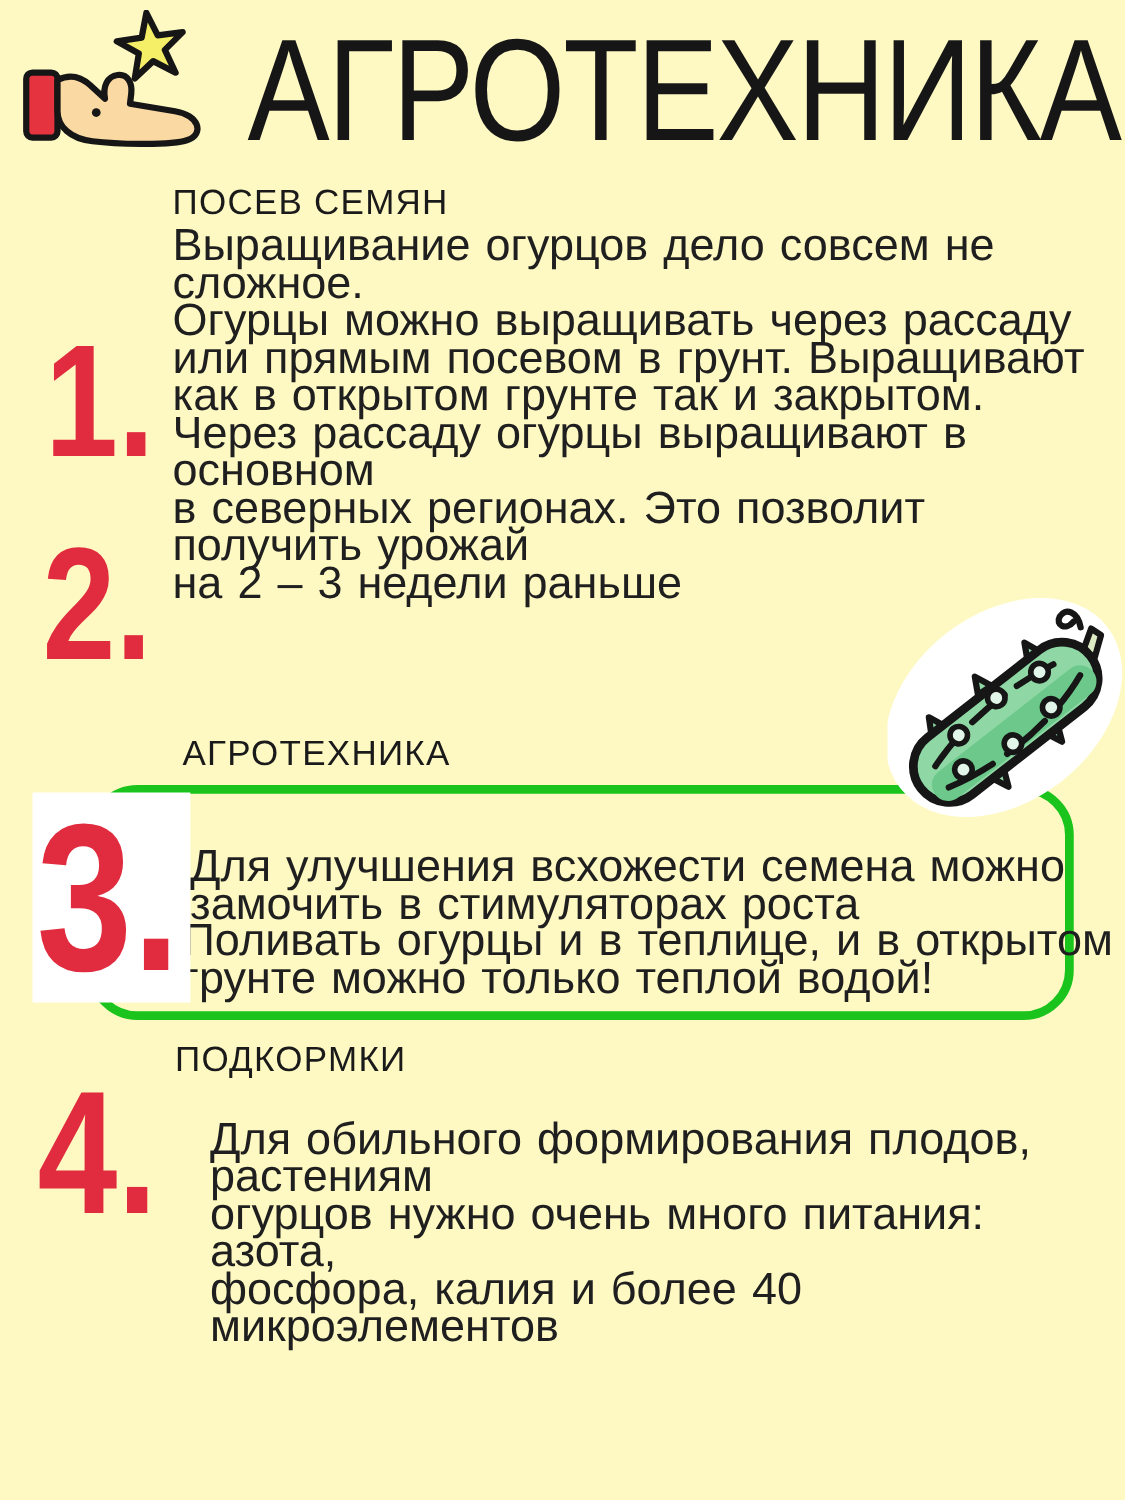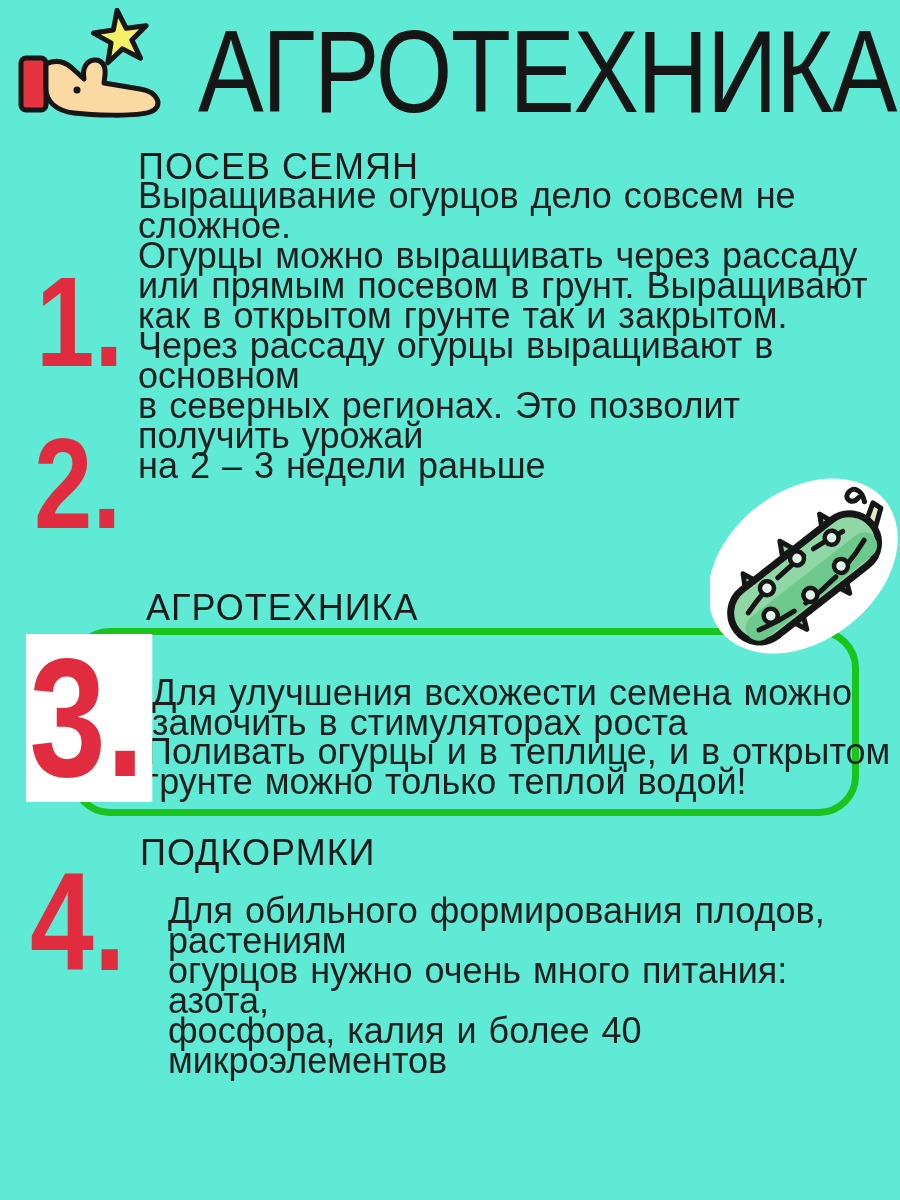--- a/index.html
+++ b/index.html
@@ -2,21 +2,21 @@
 <html style="--red: #e02c3e; --green: #1ac41c; --ink: #1d1d1d;"><head>
 <meta charset="utf-8">
 <style>
   :root{
     --red:#e02c3e;
     --green:#1ac41c;
     --ink:#1d1d1d;
   }
   html,body{margin:0;padding:0;background:#fff;}
   .page{
-    position:relative;width:900px;height:1200px;background:#5eead4;overflow:hidden;
+    position:relative;width:900px;height:1200px;background:#fef9c3;overflow:hidden;
     font-family:"Liberation Sans",sans-serif;color:var(--ink);
   }
   .abs{position:absolute;}
   
   .title{
     left:198px;top:14px;font-size:116px;line-height:1;font-weight:500;
     letter-spacing:-2px;transform:scaleX(0.85);transform-origin:left top;
     white-space:nowrap;color:#161616;
   }
   .hand-icon{left:16px;top:8px;width:150px;height:122px;}
@@ -24,21 +24,21 @@
   .num{
     color:var(--red);font-weight:700;line-height:1;white-space:nowrap;
     transform:scaleX(0.82);transform-origin:left top;
   }
   .num-1{left:36px;top:258px;font-size:128px;}
   .num-2{left:34px;top:420px;font-size:128px;}
   .num-3{left:26px;top:634px;font-size:168px;background:#fff;padding:0 10px 0 4px;}
   .num-4{left:30px;top:852px;font-size:140px;}
   
   .heading{
-    font-size:36px;line-height:1.1;letter-spacing:1px;white-space:nowrap;color:#1a1a1a;
+    font-size:28px;line-height:1.1;letter-spacing:1px;white-space:nowrap;color:#1a1a1a;
   }
   .body-text{
     font-size:36px;line-height:30px;white-space:pre-line;word-spacing:2px;color:#1f1f1f;
   }
   .h-1{left:138px;top:147px;}
   .b-1{left:138px;top:181px;}
   .b-2{left:146px;top:434px;}
   .h-rec{left:146px;top:588px;}
   .rec-box{
     left:70px;top:628px;width:789px;height:188px;border:7px solid var(--green);

